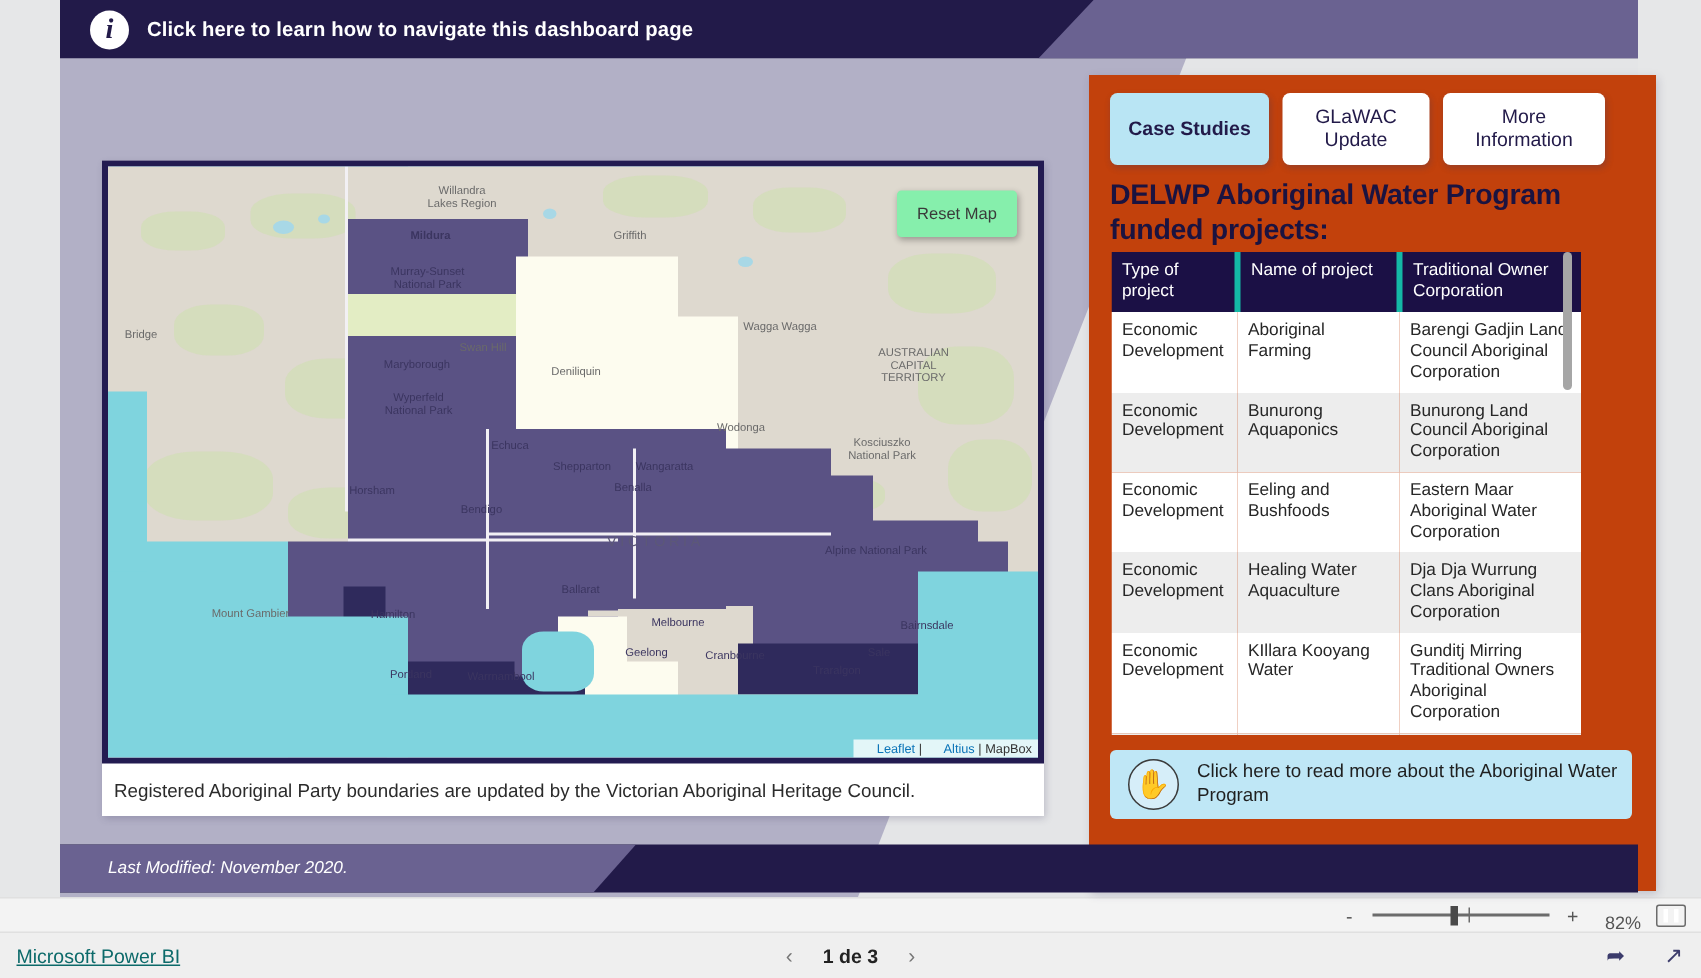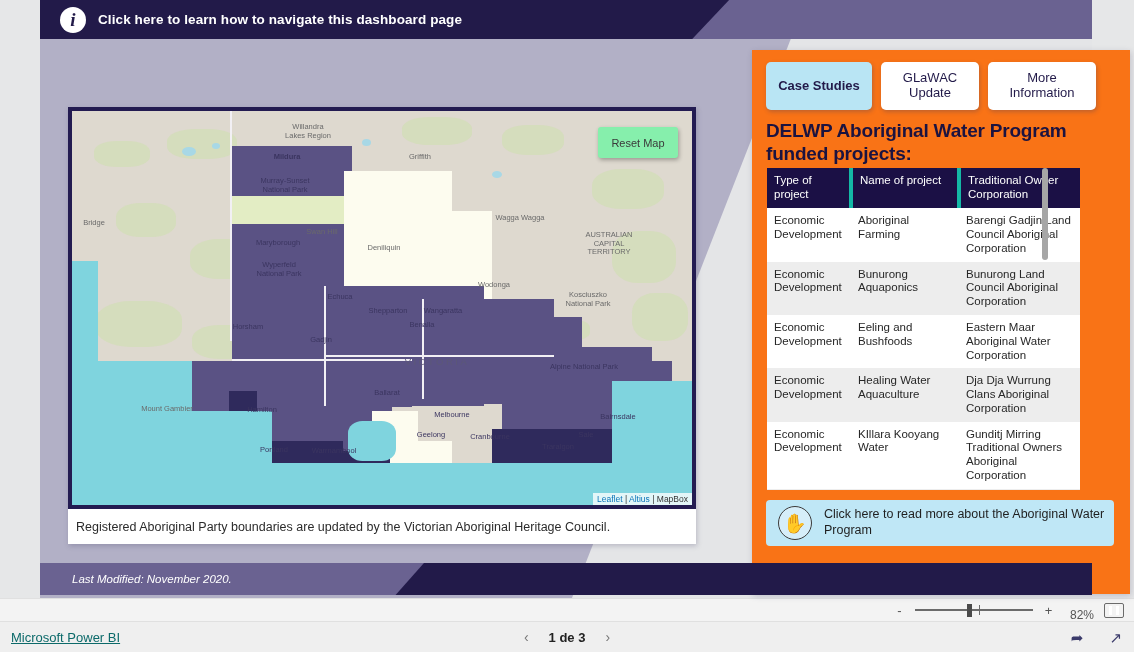--- a/index.html
+++ b/index.html
@@ -174,38 +174,38 @@
   }
   #map-attribution {
     position: absolute;
     right: 0; bottom: 0;
     background: rgba(255,255,255,.78);
     font-size: 8.5px;
     padding: 1px 4px;
     color: #333;
     z-index: 30;
   }
-  #map-attribution a { color: #0b74b8; text-decoration: none; }
+  #map-attribution a { color: #0b74b8; text-decoration: none; margin-left: 12px; }
 
   #map-caption {
     position: absolute;
     left: 0; top: 402px;
     width: 628px; height: 35px;
     display: flex; align-items: center;
     padding-left: 8px;
     font-size: 12.5px;
     color: #2b2b2b;
   }
 
   
   #right-panel {
     position: absolute;
-    left: 752px; top: 50px;
+    left: 726px; top: 50px;
     width: 378px; height: 544px;
-    background: #f97316;
+    background: #c2410c;
     box-shadow: 1px 2px 6px rgba(60,55,95,.22);
     z-index: 9;
   }
   #right-tabs {
     position: absolute;
     left: 14px; top: 12px;
     display: flex; gap: 9px;
   }
   .rtab {
     height: 48px;
@@ -524,21 +524,21 @@
 CAPITAL
 TERRITORY</div>
         <div class="maplabel" style="left:288px;top:133px;width:48px;">Deniliquin</div>
         <div class="maplabel" style="left:400px;top:170px;width:44px;">Wodonga</div>
         <div class="maplabel" style="left:480px;top:180px;width:72px;">Kosciuszko
 National Park</div>
         <div class="maplabel onpurple" style="left:290px;top:196px;width:52px;">Shepparton</div>
         <div class="maplabel onpurple" style="left:345px;top:196px;width:52px;">Wangaratta</div>
         <div class="maplabel onpurple" style="left:330px;top:210px;width:40px;">Benalla</div>
         <div class="maplabel onpurple" style="left:248px;top:182px;width:40px;">Echuca</div>
-        <div class="maplabel onpurple" style="left:228px;top:225px;width:42px;">Gadjin</div>
+        <div class="maplabel onpurple" style="left:228px;top:225px;width:42px;">Bendigo</div>
         <div class="maplabel big onpurple" style="left:320px;top:246px;width:90px;">VICTORIA</div>
         <div class="maplabel onpurple" style="left:468px;top:252px;width:88px;">Alpine National Park</div>
         <div class="maplabel onpurple" style="left:294px;top:278px;width:42px;">Ballarat</div>
         <div class="maplabel onpurple" style="left:352px;top:300px;width:56px;">Melbourne</div>
         <div class="maplabel onpurple" style="left:518px;top:302px;width:56px;">Bairnsdale</div>
         <div class="maplabel onpurple" style="left:500px;top:320px;width:28px;">Sale</div>
         <div class="maplabel onpurple" style="left:462px;top:332px;width:48px;">Traralgon</div>
         <div class="maplabel onpurple" style="left:340px;top:320px;width:38px;">Geelong</div>
         <div class="maplabel onpurple" style="left:392px;top:322px;width:52px;">Cranbourne</div>
         <div class="maplabel onpurple" style="left:172px;top:150px;width:70px;">Wyperfeld

